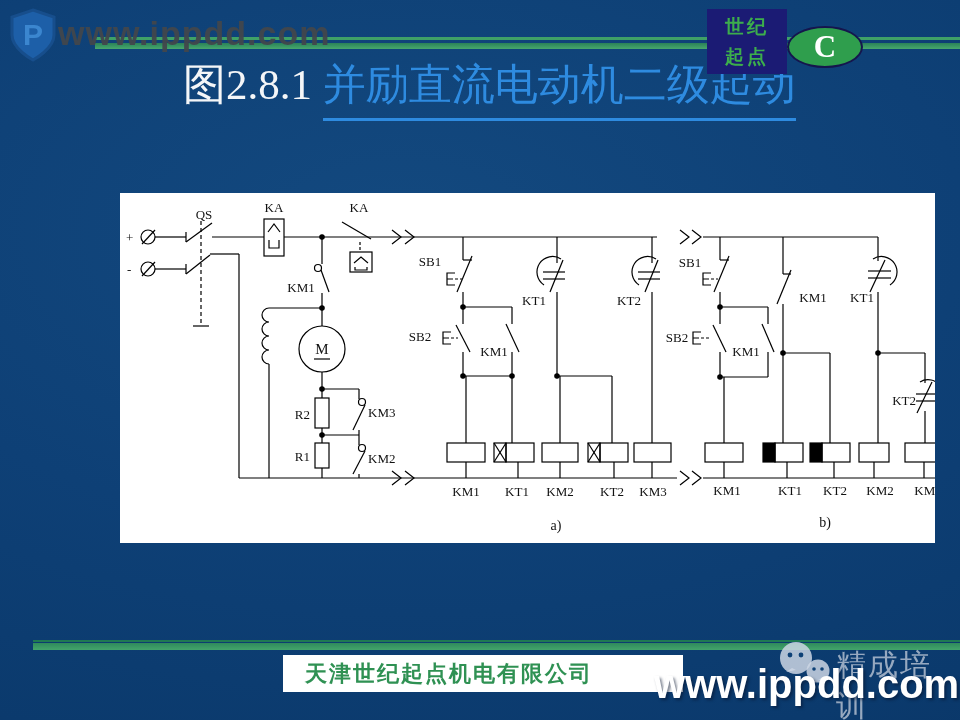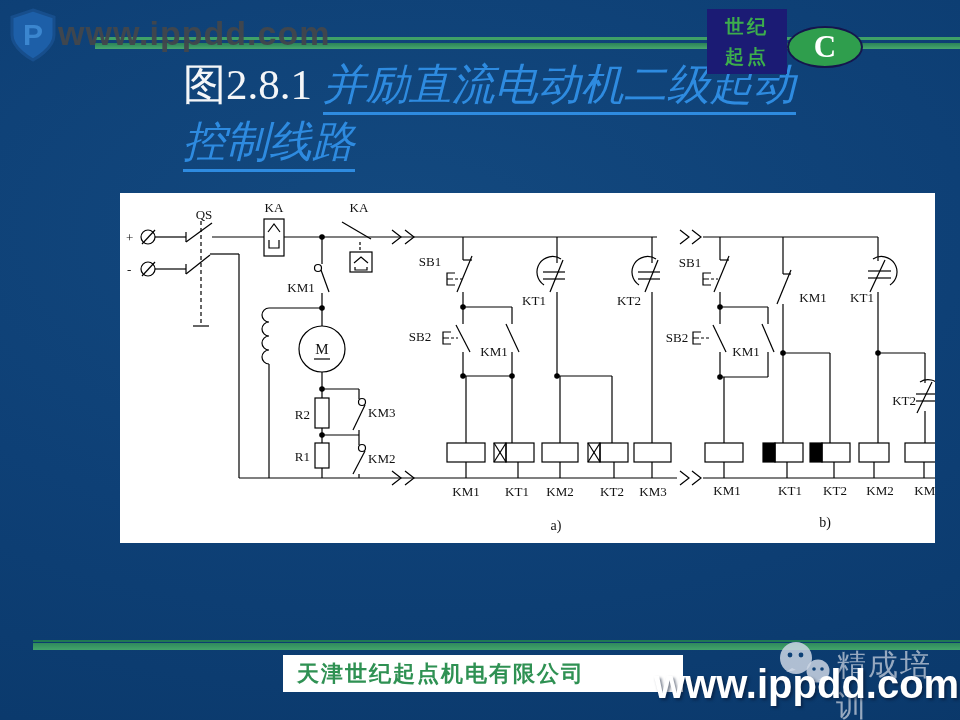--- a/index.html
+++ b/index.html
@@ -20,32 +20,32 @@
   .badge-square{left:707px;top:9px;width:80px;height:65px;background:#1b1b74;z-index:6;
     display:flex;flex-direction:column;justify-content:space-around;align-items:center;padding:3px 0;box-sizing:border-box;}
   .badge-square span{color:#3cae4c;font-weight:bold;font-size:19px;letter-spacing:3px;
     font-family:"Liberation Serif",serif;line-height:1;}
   .badge-ellipse{left:787px;top:26px;width:72px;height:38px;background:#2f9e4d;border:2px solid #15154d;
     border-radius:50%;z-index:7;display:flex;align-items:center;justify-content:center;
     color:#fff;font-family:"Liberation Serif",serif;font-weight:bold;font-size:31px;}
   
   .title{left:183px;top:56px;z-index:3;font-family:"Liberation Serif",serif;font-size:43px;line-height:57px;white-space:nowrap;}
   .title .t-prefix{color:#f4f6f8;font-family:Liberation Serif, serif;}
-  .title .t-link{color:#2e8be0;border-bottom:3px solid #2e8be0;padding-bottom:4px;cursor:pointer;font-style:italic;}
+  .title .t-link{color:#2e8be0;border-bottom:3px solid #2e8be0;padding-bottom:10px;cursor:pointer;}
   
   .circuit{left:120px;top:193px;width:815px;height:350px;background:#ffffff;z-index:2;}
   .circuit svg{display:block;}
   .circuit text{font-family:"Liberation Serif",serif;font-size:13px;fill:#111;}
   .circuit .cap{font-size:14px;}
   
   .rule-bot-thin{left:33px;top:640px;width:927px;height:2px;background:#1f7a52;z-index:1;}
   .rule-bot-thick{left:33px;top:643px;width:927px;height:7px;background:linear-gradient(#2f8a5c,#43a46b);z-index:1;}
   
   .company-box{left:283px;top:655px;width:400px;height:37px;background:#fff;z-index:6;}
-  .company-box span{display:block;padding-left:14px;line-height:37px;font-size:22px;font-weight:bold;
+  .company-box span{display:block;padding-left:22px;line-height:37px;font-size:22px;font-weight:bold;
     color:#2f9153;letter-spacing:2px;font-family:"Liberation Sans",sans-serif;}
   .brand-bottom{left:836px;top:645px;z-index:7;font-size:30px;color:rgba(186,197,213,.8);letter-spacing:2px;}
   .wechat{left:772px;top:640px;z-index:7;}
   .wm-bottom{left:654px;top:662px;z-index:8;font-family:"Liberation Sans",sans-serif;font-weight:bold;
     font-size:40px;color:#ffffff;text-shadow:2px 2px 3px rgba(8,20,45,.55);letter-spacing:0px;}
 </style>
 </head>
 <body>
 
 <div class="slide">
@@ -66,21 +66,20 @@
   <div class="abs badge-square">
     <span>世纪</span>
     <span>起点</span>
   </div>
   <div class="abs badge-ellipse">
     <span>C</span>
   </div>
 
   <div class="abs title">
     <div><span class="t-prefix">图2.8.1 </span><span class="t-link">并励直流电动机二级起动</span></div>
-    <div><span class="t-link">控制线路</span></div>
   </div>
 
   <div class="abs circuit">
     <svg width="815" height="350" viewBox="0 0 815 350">
       <rect x="0" y="0" width="815" height="350" fill="#ffffff"></rect>
       <g stroke="#000" stroke-width="1.2" fill="none">
 
         <circle cx="28" cy="44" r="7"></circle>
           <line x1="22" y1="51" x2="35" y2="37"></line>
         <circle cx="28" cy="76" r="7"></circle>

